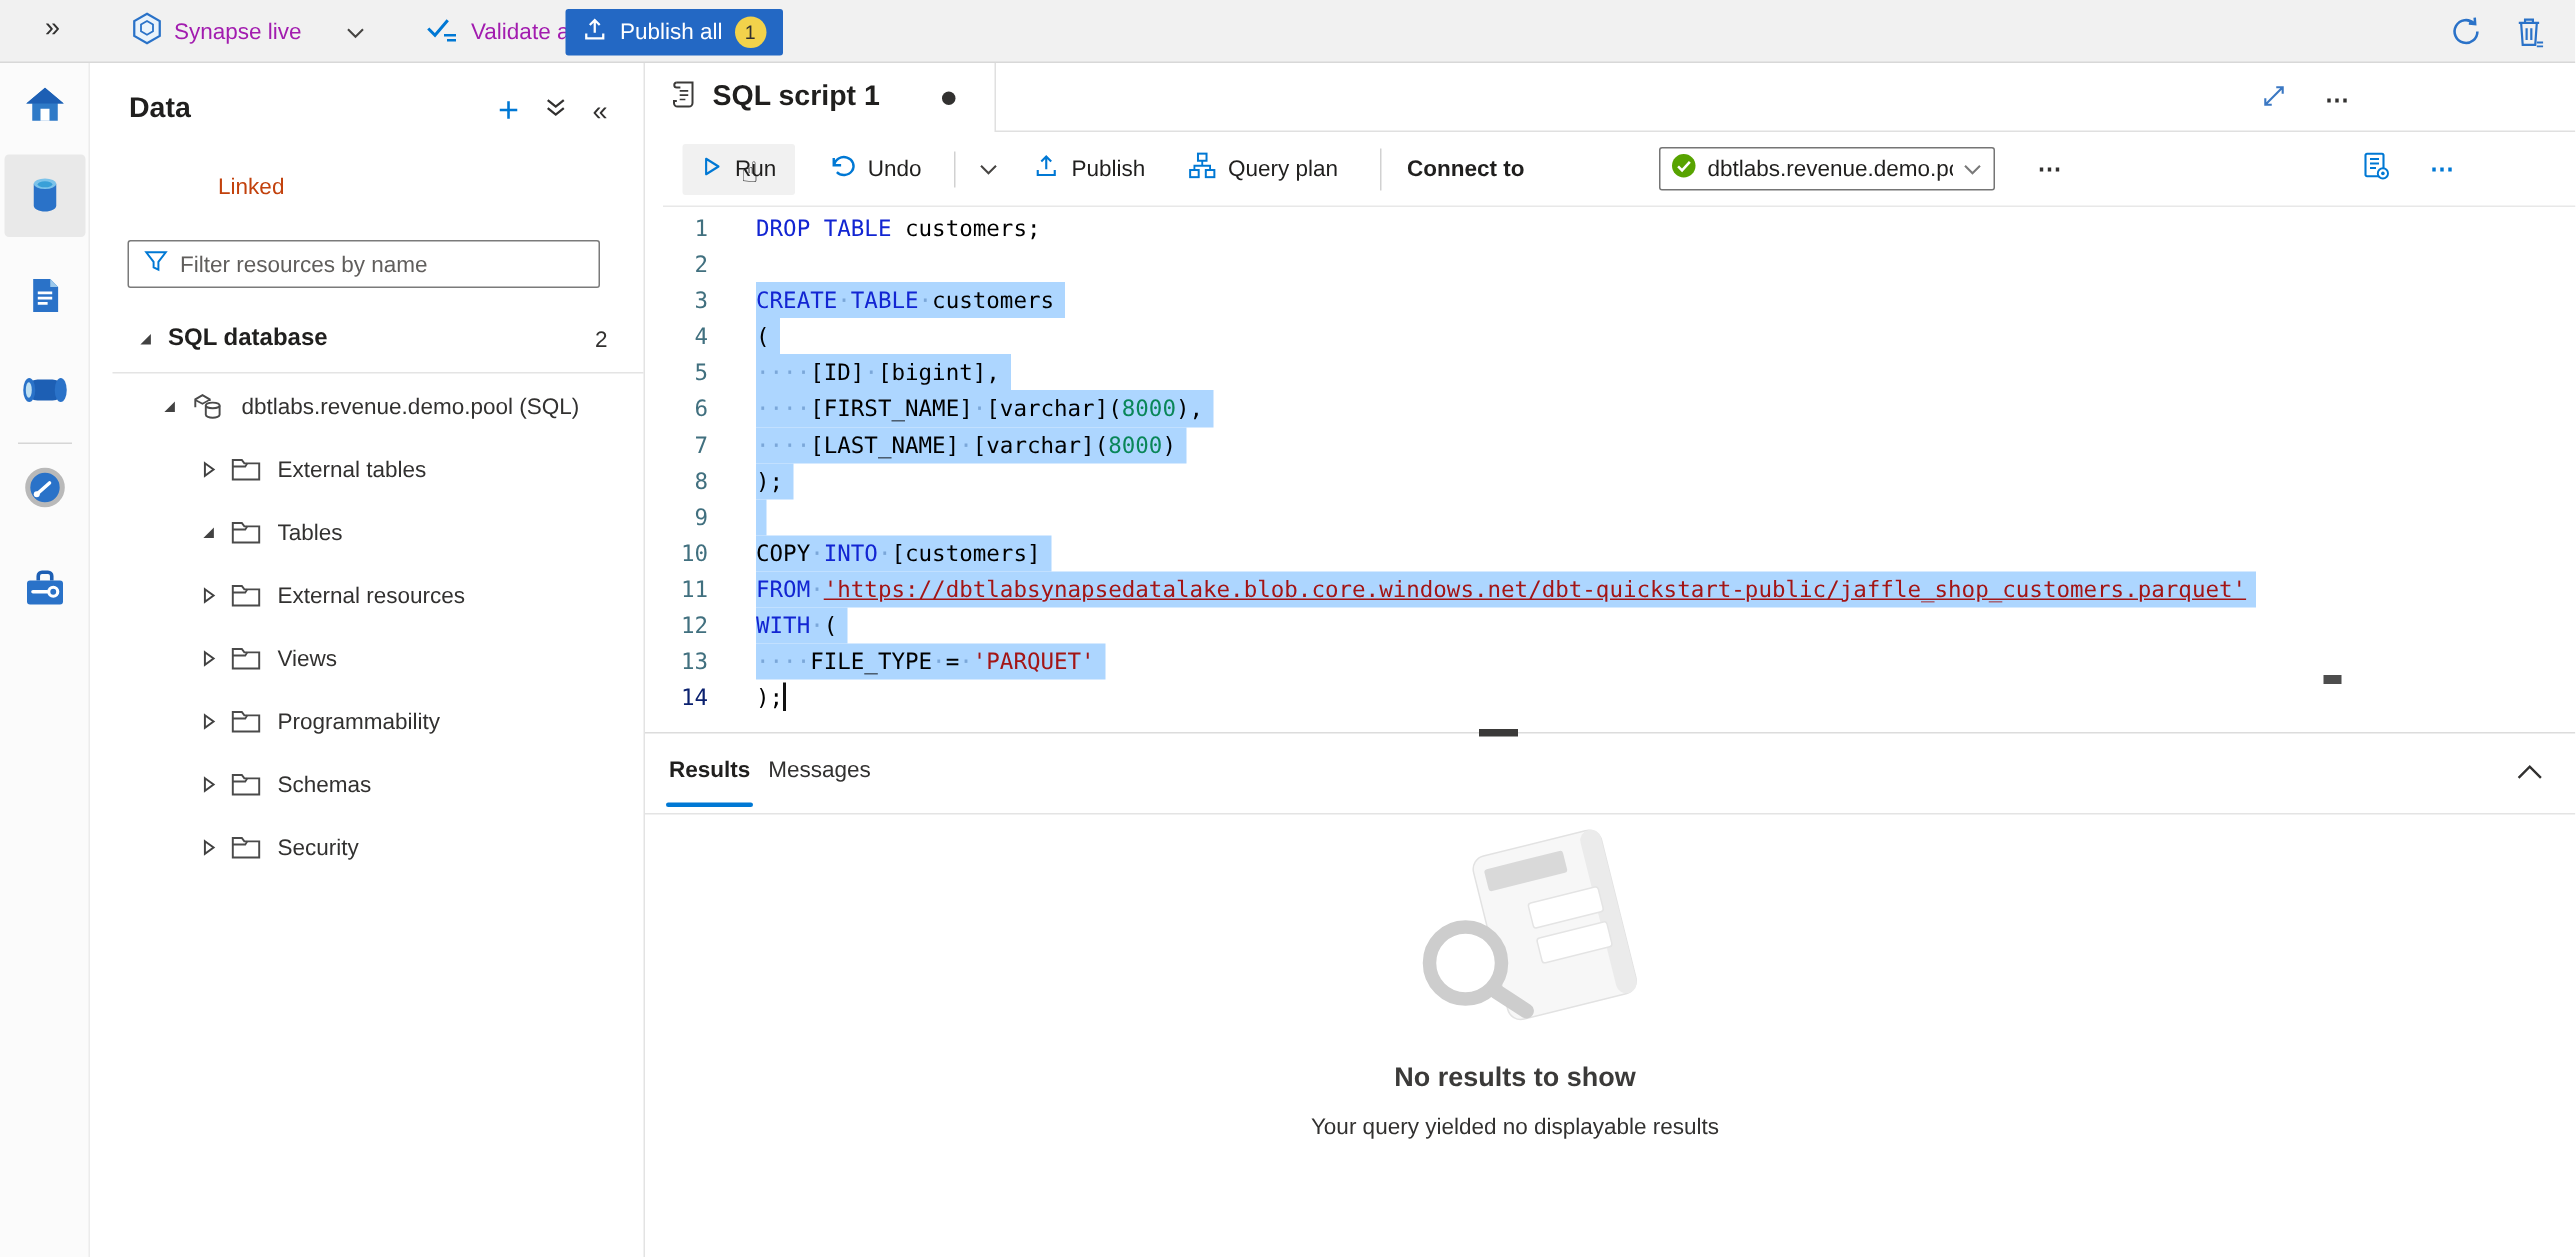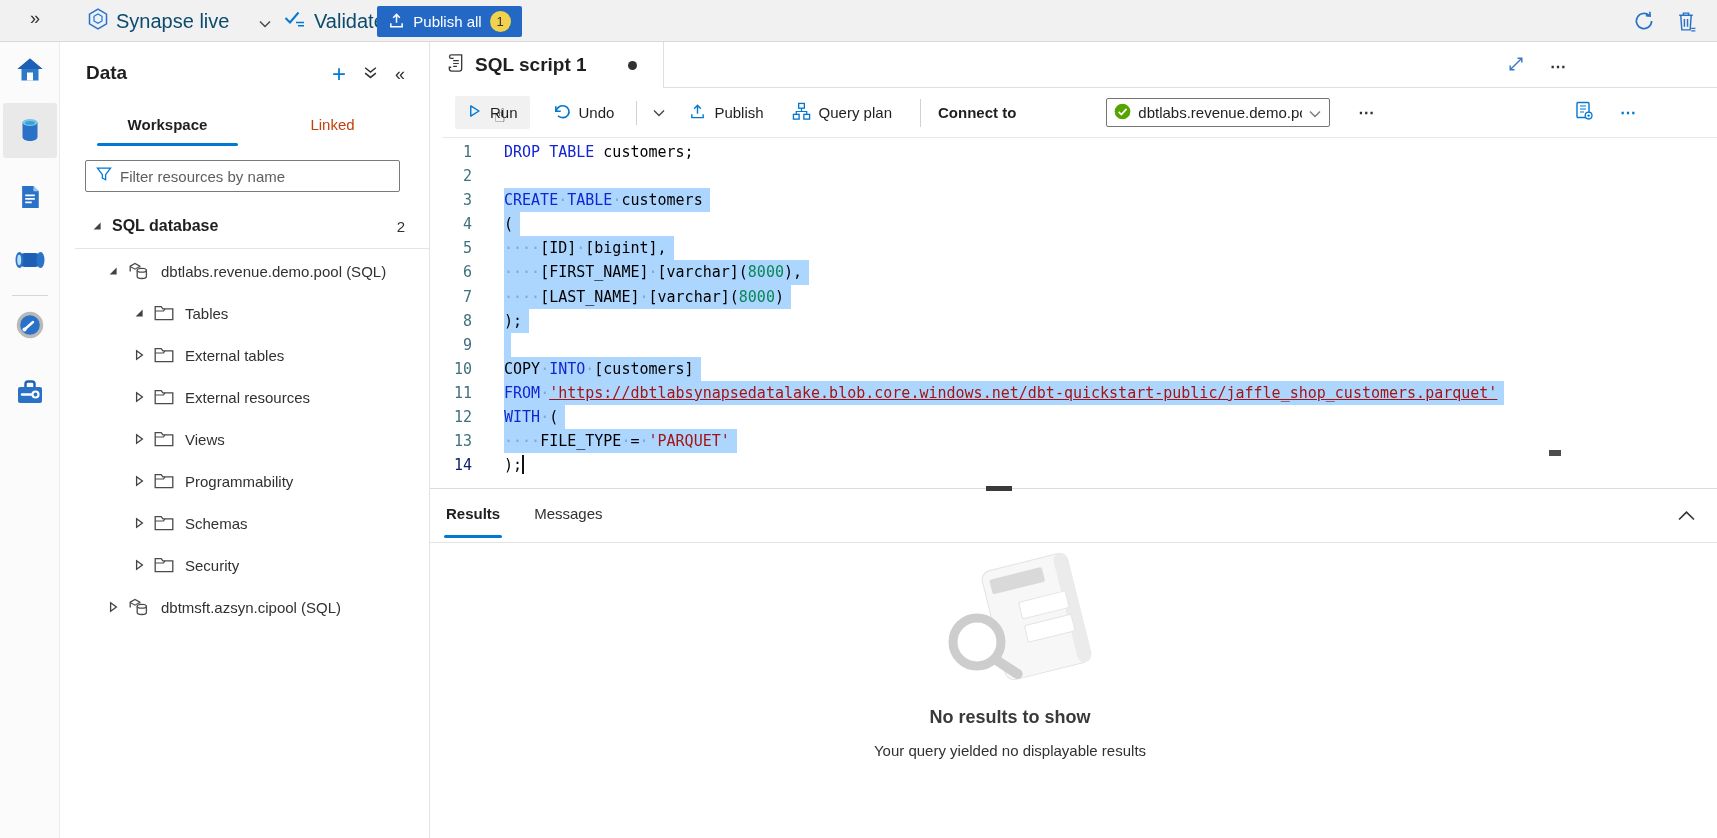--- a/index.html
+++ b/index.html
@@ -4,21 +4,21 @@
 <style>
   * { margin:0; padding:0; box-sizing:border-box; }
   html,body { background:#fff; }
   body { font-family:"Liberation Sans", sans-serif; color:#201f1e; }
   .screen { position:relative; width:1717px; height:838px; overflow:hidden; background:#fff; }
 
   
   .cmdbar { position:absolute; left:0; top:0; width:1717px; height:42px; background:#f1f1f1;
             border-bottom:1px solid #d8d8d8; }
   .cmdbar .dbl-chev { position:absolute; left:30px; top:8px; font-size:18px; color:#323130; }
-  .cb-group { position:absolute; top:0; height:42px; display:flex; align-items:center; gap:8px; font-size:20px; color:#0c4a6e; }
+  .cb-group { position:absolute; top:0; height:42px; display:flex; align-items:center; gap:8px; font-size:15px; color:#a21caf; }
   .cb-synapse { left:88px; }
   .cb-synapse .chev { margin-left:22px; }
   .cb-validate { left:283px; }
   .publish-btn { position:absolute; left:377px; top:6px; width:145px; height:31px; background:#2368c4;
                  border:none; border-radius:2px; color:#fff; font-size:15px; display:flex; align-items:center;
                  justify-content:center; gap:8px; font-family:inherit; }
   .pub-badge { width:21px; height:21px; border-radius:50%; background:#f2d24b; color:#323130; font-size:13px;
                display:flex; align-items:center; justify-content:center; }
   .cb-right-ic { position:absolute; top:10px; }
 
@@ -91,21 +91,21 @@
   .tk-ws { color:#7ba7d9; }
   .caret-bar { display:inline-block; width:2px; height:19px; background:#111; vertical-align:middle; margin-bottom:3px; }
   .ruler { position:absolute; right:155px; top:96px; width:14px; height:350px; }
   .ruler-dash { position:absolute; top:312px; left:1px; width:12px; height:6px; background:#4d4d4d; }
 
   .splitter { position:absolute; left:0; top:446px; width:100%; height:3px; border-top:1px solid #dcdcdc; }
   .split-handle { position:absolute; left:556px; top:-3px; width:26px; height:6px; background:#3b3a39; }
 
   
   .results { position:absolute; left:0; top:449px; width:100%; height:314px; background:#fff; }
-  .rtabs { position:absolute; left:10px; top:0; height:50px; display:flex; gap:22px; }
+  .rtabs { position:absolute; left:10px; top:0; height:50px; display:flex; }
   .rtab { position:relative; padding:14px 6px 0 6px; font-size:15px; color:#323130; }
   .rtab.active { font-weight:600; color:#201f1e; }
   .rtab.active::after { content:""; position:absolute; left:4px; right:4px; bottom:3px; height:3px; background:#0078d4; border-radius:2px; }
   .rcollapse { position:absolute; right:22px; top:16px; }
   .rdiv { position:absolute; left:0; top:51px; width:100%; height:1px; background:#e4e4e4; }
   .empty { position:absolute; left:0; top:58px; width:100%; text-align:center; padding-right:127px; }
   .empty-title { font-size:18px; font-weight:600; color:#3b3a39; margin-top:14px; }
   .empty-sub { font-size:15px; color:#323130; margin-top:14px; }
 
   .hand-cursor { position:absolute; left:494px; top:104px; font-size:19px; color:#1a1a1a; z-index:40;
@@ -224,21 +224,20 @@
         <span class="dp-plus">+</span>
         <span>
           <svg width="15" height="15" viewBox="0 0 14 14">
               <path d="M2 2.6 l5 4 5 -4 M2 7.6 l5 4 5 -4" stroke="#323130" stroke-width="1.4" fill="none"></path>
             </svg>
         </span>
         <span class="dp-glyph">«</span>
       </div>
     </div>
     <div class="dp-tabs">
-      <div class="dp-tab active">Workspace</div>
       <div class="dp-tab">Linked</div>
     </div>
     <div class="dp-filter">
       <span>
         <svg width="16" height="16" viewBox="0 0 16 16">
             <path d="M1.5 2.2 h13 L9.6 8.6 V13.8 l-3.2 -1.6 V8.6 Z" fill="none" stroke="#0078d4" stroke-width="1.3"></path>
           </svg>
       </span>
       <input type="text" placeholder="Filter resources by name" style="">
     </div>
@@ -265,20 +264,34 @@
               <path d="M2.2 9.5 V4.2 L7 1.4 l4.8 2.8 v1.2" fill="none" stroke="#4a4a4a" stroke-width="1.3"></path>
               <path d="M2.2 4.6 l4.8 2.6 4.6 -2.6" fill="none" stroke="#4a4a4a" stroke-width="1.1"></path>
               <path d="M9.2 8.3 v6.2 c0 1.1 2.1 2 4.6 2 s4.6 -0.9 4.6 -2 V8.3" fill="#fff" stroke="#4a4a4a" stroke-width="1.3"></path>
               <ellipse cx="13.8" cy="8.3" rx="4.6" ry="1.9" fill="#fff" stroke="#4a4a4a" stroke-width="1.3"></ellipse>
             </svg>
           </span>
           <span>dbtlabs.revenue.demo.pool (SQL)</span>
         </div>
         <div class="tree-row lvl2">
           <span class="caret">
+            <svg width="10" height="12" viewBox="0 0 10 12">
+              <polygon points="2.6,1.8 8.4,6 2.6,10.2" fill="none" stroke="#424242" stroke-width="1.3"></polygon>
+            </svg>
+          </span>
+          <span class="ticon">
+            <svg width="20" height="16" viewBox="0 0 20 16">
+              <path d="M1.2 14.6 V1.6 h6 l1.7 2.3 h9.9 v10.7 Z" fill="none" stroke="#4a4a4a" stroke-width="1.3"></path>
+              <path d="M1.2 6 h8.3 l1.4 -2.1" fill="none" stroke="#4a4a4a" stroke-width="1.2"></path>
+            </svg>
+          </span>
+          <span>External tables</span>
+        </div>
+        <div class="tree-row lvl2">
+          <span class="caret">
             <svg width="10" height="10" viewBox="0 0 10 10">
               <polygon points="8.6,1.6 8.6,8.6 1.6,8.6" fill="#424242"></polygon>
             </svg>
           </span>
           <span class="ticon">
             <svg width="20" height="16" viewBox="0 0 20 16">
               <path d="M1.2 14.6 V1.6 h6 l1.7 2.3 h9.9 v10.7 Z" fill="none" stroke="#4a4a4a" stroke-width="1.3"></path>
               <path d="M1.2 6 h8.3 l1.4 -2.1" fill="none" stroke="#4a4a4a" stroke-width="1.2"></path>
             </svg>
           </span>
@@ -289,108 +302,77 @@
             <svg width="10" height="12" viewBox="0 0 10 12">
               <polygon points="2.6,1.8 8.4,6 2.6,10.2" fill="none" stroke="#424242" stroke-width="1.3"></polygon>
             </svg>
           </span>
           <span class="ticon">
             <svg width="20" height="16" viewBox="0 0 20 16">
               <path d="M1.2 14.6 V1.6 h6 l1.7 2.3 h9.9 v10.7 Z" fill="none" stroke="#4a4a4a" stroke-width="1.3"></path>
               <path d="M1.2 6 h8.3 l1.4 -2.1" fill="none" stroke="#4a4a4a" stroke-width="1.2"></path>
             </svg>
           </span>
-          <span>External tables</span>
+          <span>External resources</span>
         </div>
         <div class="tree-row lvl2">
           <span class="caret">
             <svg width="10" height="12" viewBox="0 0 10 12">
               <polygon points="2.6,1.8 8.4,6 2.6,10.2" fill="none" stroke="#424242" stroke-width="1.3"></polygon>
             </svg>
           </span>
           <span class="ticon">
             <svg width="20" height="16" viewBox="0 0 20 16">
               <path d="M1.2 14.6 V1.6 h6 l1.7 2.3 h9.9 v10.7 Z" fill="none" stroke="#4a4a4a" stroke-width="1.3"></path>
               <path d="M1.2 6 h8.3 l1.4 -2.1" fill="none" stroke="#4a4a4a" stroke-width="1.2"></path>
             </svg>
           </span>
-          <span>External resources</span>
+          <span>Views</span>
         </div>
         <div class="tree-row lvl2">
           <span class="caret">
             <svg width="10" height="12" viewBox="0 0 10 12">
               <polygon points="2.6,1.8 8.4,6 2.6,10.2" fill="none" stroke="#424242" stroke-width="1.3"></polygon>
             </svg>
           </span>
           <span class="ticon">
             <svg width="20" height="16" viewBox="0 0 20 16">
               <path d="M1.2 14.6 V1.6 h6 l1.7 2.3 h9.9 v10.7 Z" fill="none" stroke="#4a4a4a" stroke-width="1.3"></path>
               <path d="M1.2 6 h8.3 l1.4 -2.1" fill="none" stroke="#4a4a4a" stroke-width="1.2"></path>
             </svg>
           </span>
-          <span>Views</span>
+          <span>Programmability</span>
         </div>
         <div class="tree-row lvl2">
           <span class="caret">
             <svg width="10" height="12" viewBox="0 0 10 12">
               <polygon points="2.6,1.8 8.4,6 2.6,10.2" fill="none" stroke="#424242" stroke-width="1.3"></polygon>
             </svg>
           </span>
           <span class="ticon">
             <svg width="20" height="16" viewBox="0 0 20 16">
               <path d="M1.2 14.6 V1.6 h6 l1.7 2.3 h9.9 v10.7 Z" fill="none" stroke="#4a4a4a" stroke-width="1.3"></path>
               <path d="M1.2 6 h8.3 l1.4 -2.1" fill="none" stroke="#4a4a4a" stroke-width="1.2"></path>
             </svg>
           </span>
-          <span>Programmability</span>
+          <span>Schemas</span>
         </div>
         <div class="tree-row lvl2">
           <span class="caret">
             <svg width="10" height="12" viewBox="0 0 10 12">
               <polygon points="2.6,1.8 8.4,6 2.6,10.2" fill="none" stroke="#424242" stroke-width="1.3"></polygon>
             </svg>
           </span>
           <span class="ticon">
             <svg width="20" height="16" viewBox="0 0 20 16">
               <path d="M1.2 14.6 V1.6 h6 l1.7 2.3 h9.9 v10.7 Z" fill="none" stroke="#4a4a4a" stroke-width="1.3"></path>
               <path d="M1.2 6 h8.3 l1.4 -2.1" fill="none" stroke="#4a4a4a" stroke-width="1.2"></path>
             </svg>
           </span>
-          <span>Schemas</span>
-        </div>
-        <div class="tree-row lvl2">
-          <span class="caret">
-            <svg width="10" height="12" viewBox="0 0 10 12">
-              <polygon points="2.6,1.8 8.4,6 2.6,10.2" fill="none" stroke="#424242" stroke-width="1.3"></polygon>
-            </svg>
-          </span>
-          <span class="ticon">
-            <svg width="20" height="16" viewBox="0 0 20 16">
-              <path d="M1.2 14.6 V1.6 h6 l1.7 2.3 h9.9 v10.7 Z" fill="none" stroke="#4a4a4a" stroke-width="1.3"></path>
-              <path d="M1.2 6 h8.3 l1.4 -2.1" fill="none" stroke="#4a4a4a" stroke-width="1.2"></path>
-            </svg>
-          </span>
           <span>Security</span>
-        </div>
-        <div class="tree-row lvl1">
-          <span class="caret">
-            <svg width="10" height="12" viewBox="0 0 10 12">
-              <polygon points="2.6,1.8 8.4,6 2.6,10.2" fill="none" stroke="#424242" stroke-width="1.3"></polygon>
-            </svg>
-          </span>
-          <span class="ticon">
-            <svg width="22" height="19" viewBox="0 0 22 19">
-              <path d="M2.2 9.5 V4.2 7 1.4 m-4.8 2.8 L7 1.4 l4.8 2.8" fill="none" stroke="#4a4a4a" stroke-width="0"></path>
-              <path d="M2.2 9.5 V4.2 L7 1.4 l4.8 2.8 v1.2" fill="none" stroke="#4a4a4a" stroke-width="1.3"></path>
-              <path d="M2.2 4.6 l4.8 2.6 4.6 -2.6" fill="none" stroke="#4a4a4a" stroke-width="1.1"></path>
-              <path d="M9.2 8.3 v6.2 c0 1.1 2.1 2 4.6 2 s4.6 -0.9 4.6 -2 V8.3" fill="#fff" stroke="#4a4a4a" stroke-width="1.3"></path>
-              <ellipse cx="13.8" cy="8.3" rx="4.6" ry="1.9" fill="#fff" stroke="#4a4a4a" stroke-width="1.3"></ellipse>
-            </svg>
-          </span>
-          <span>dbtmsft.azsyn.cipool (SQL)</span>
         </div>
       </div>
   </div>
 
   <div class="main">
 
     <div class="tabbar">
       <div class="etab">
         <span>
           <svg width="19" height="20" viewBox="0 0 20 21">

